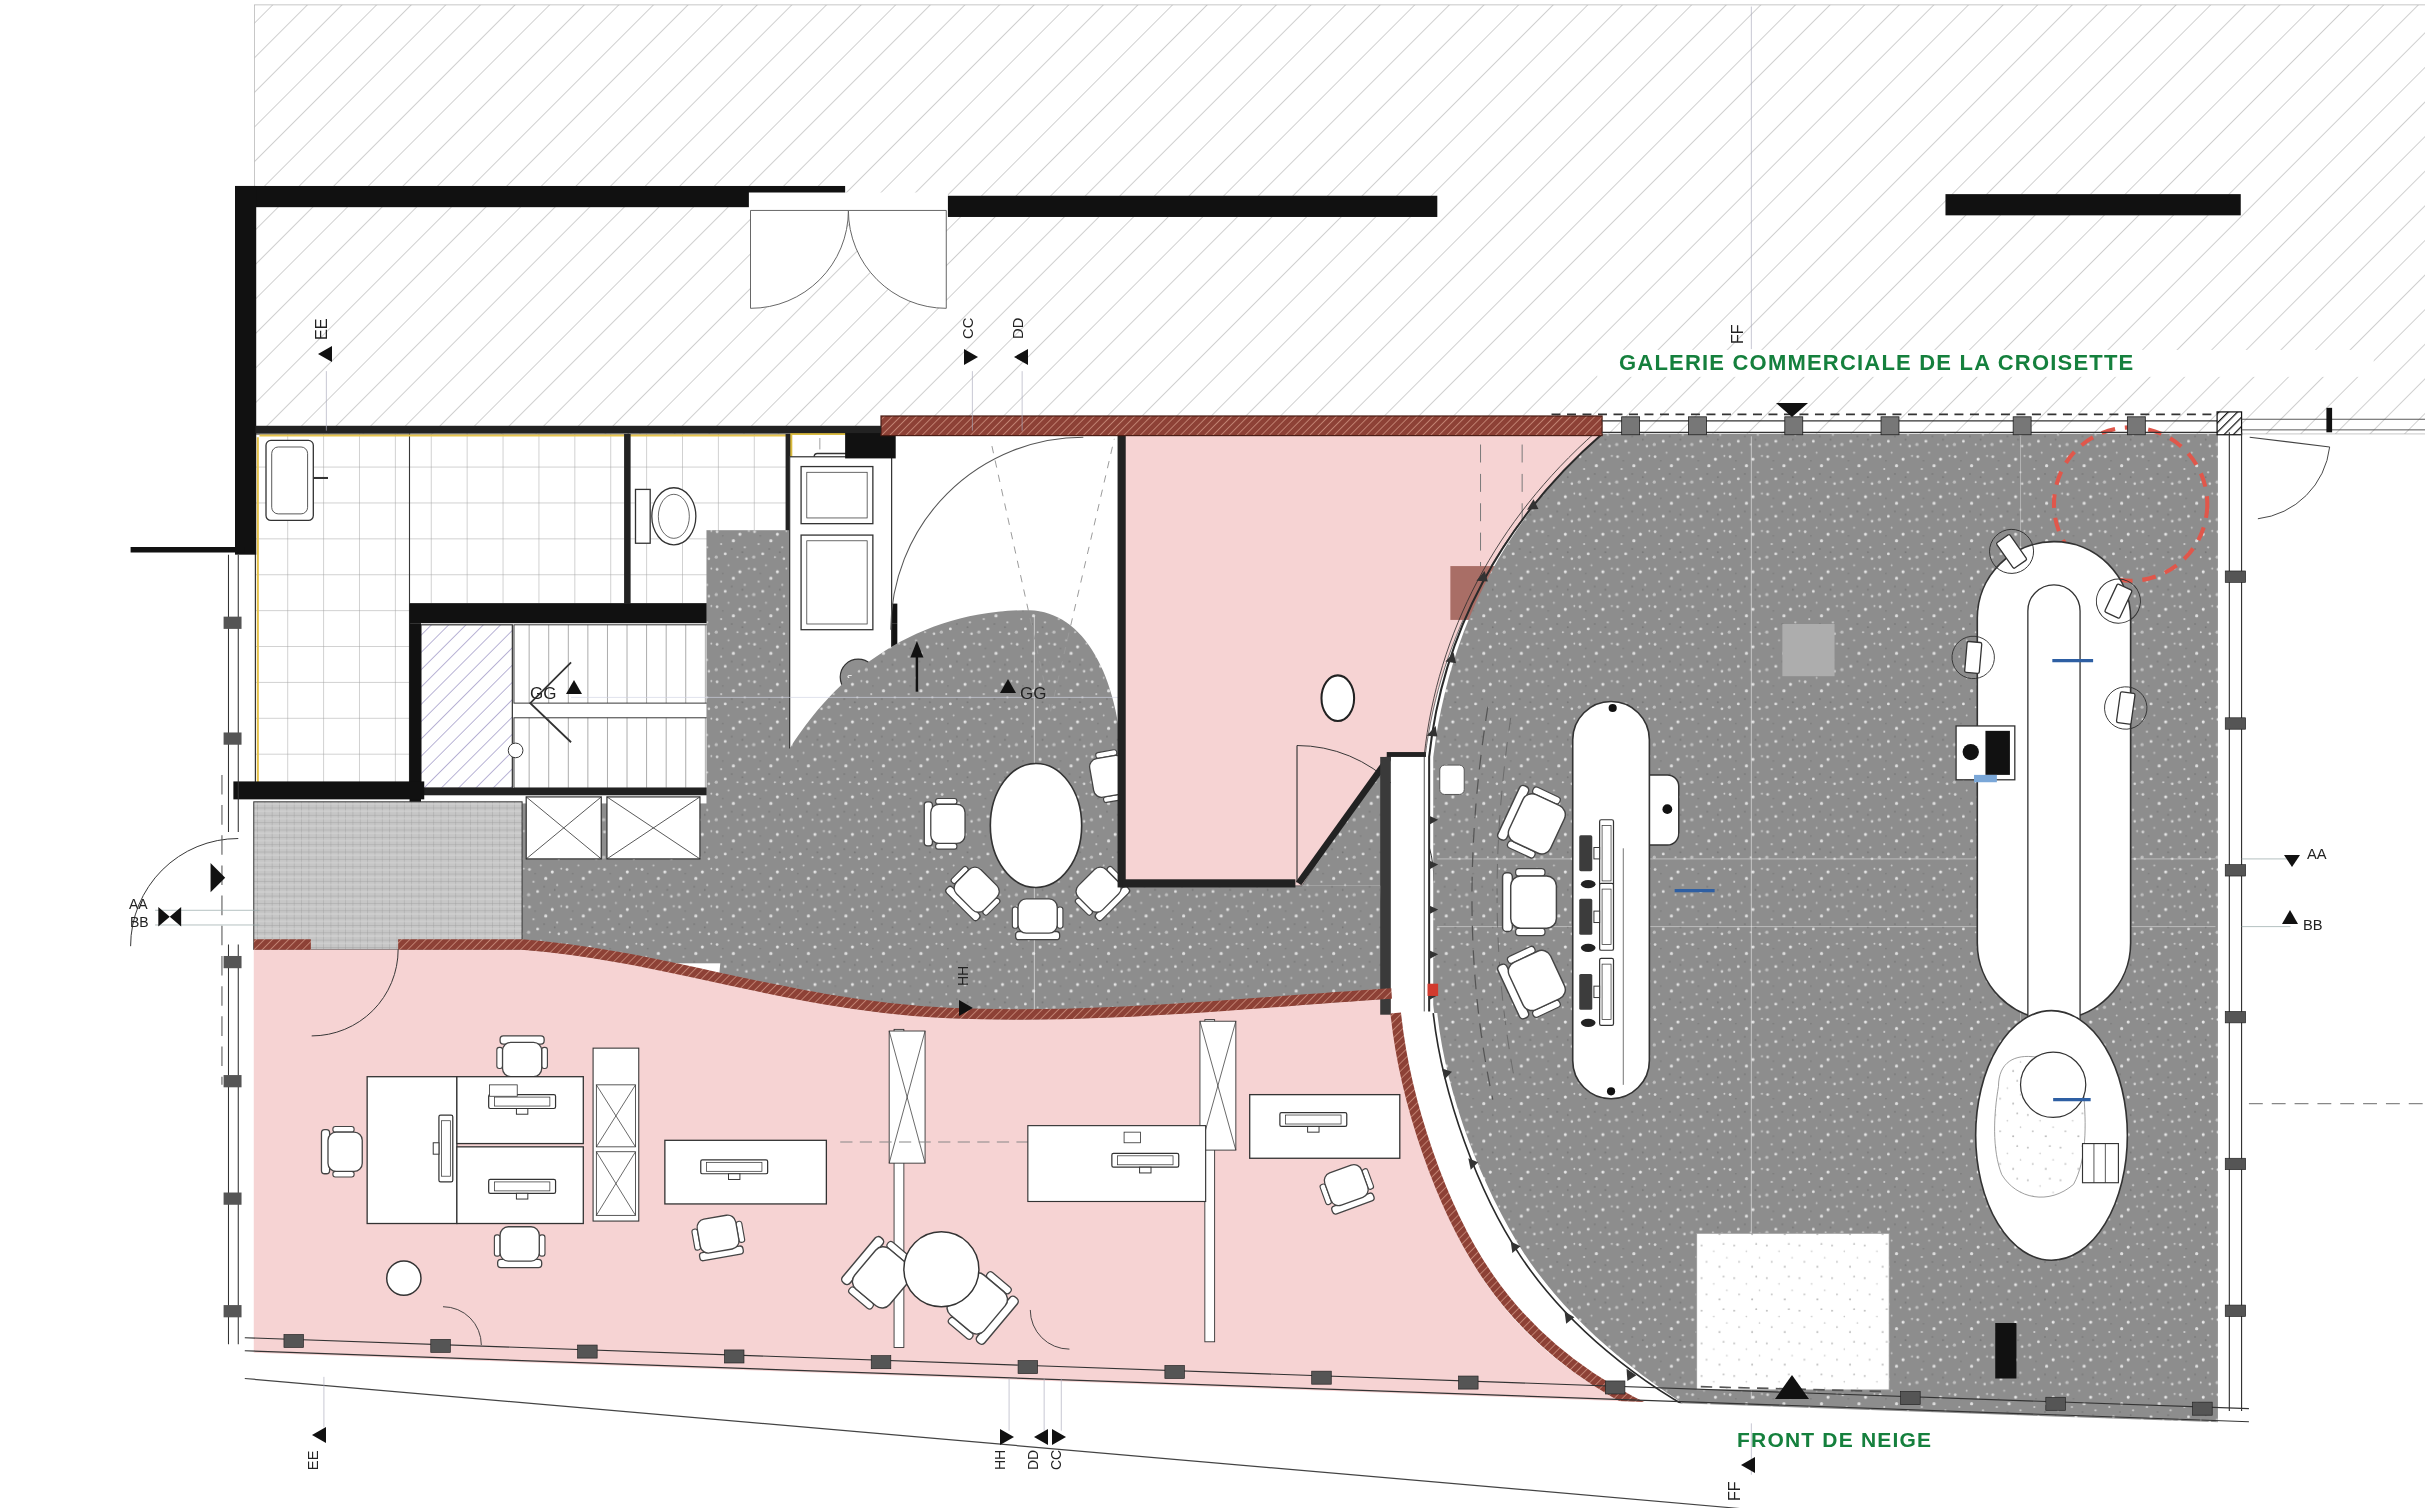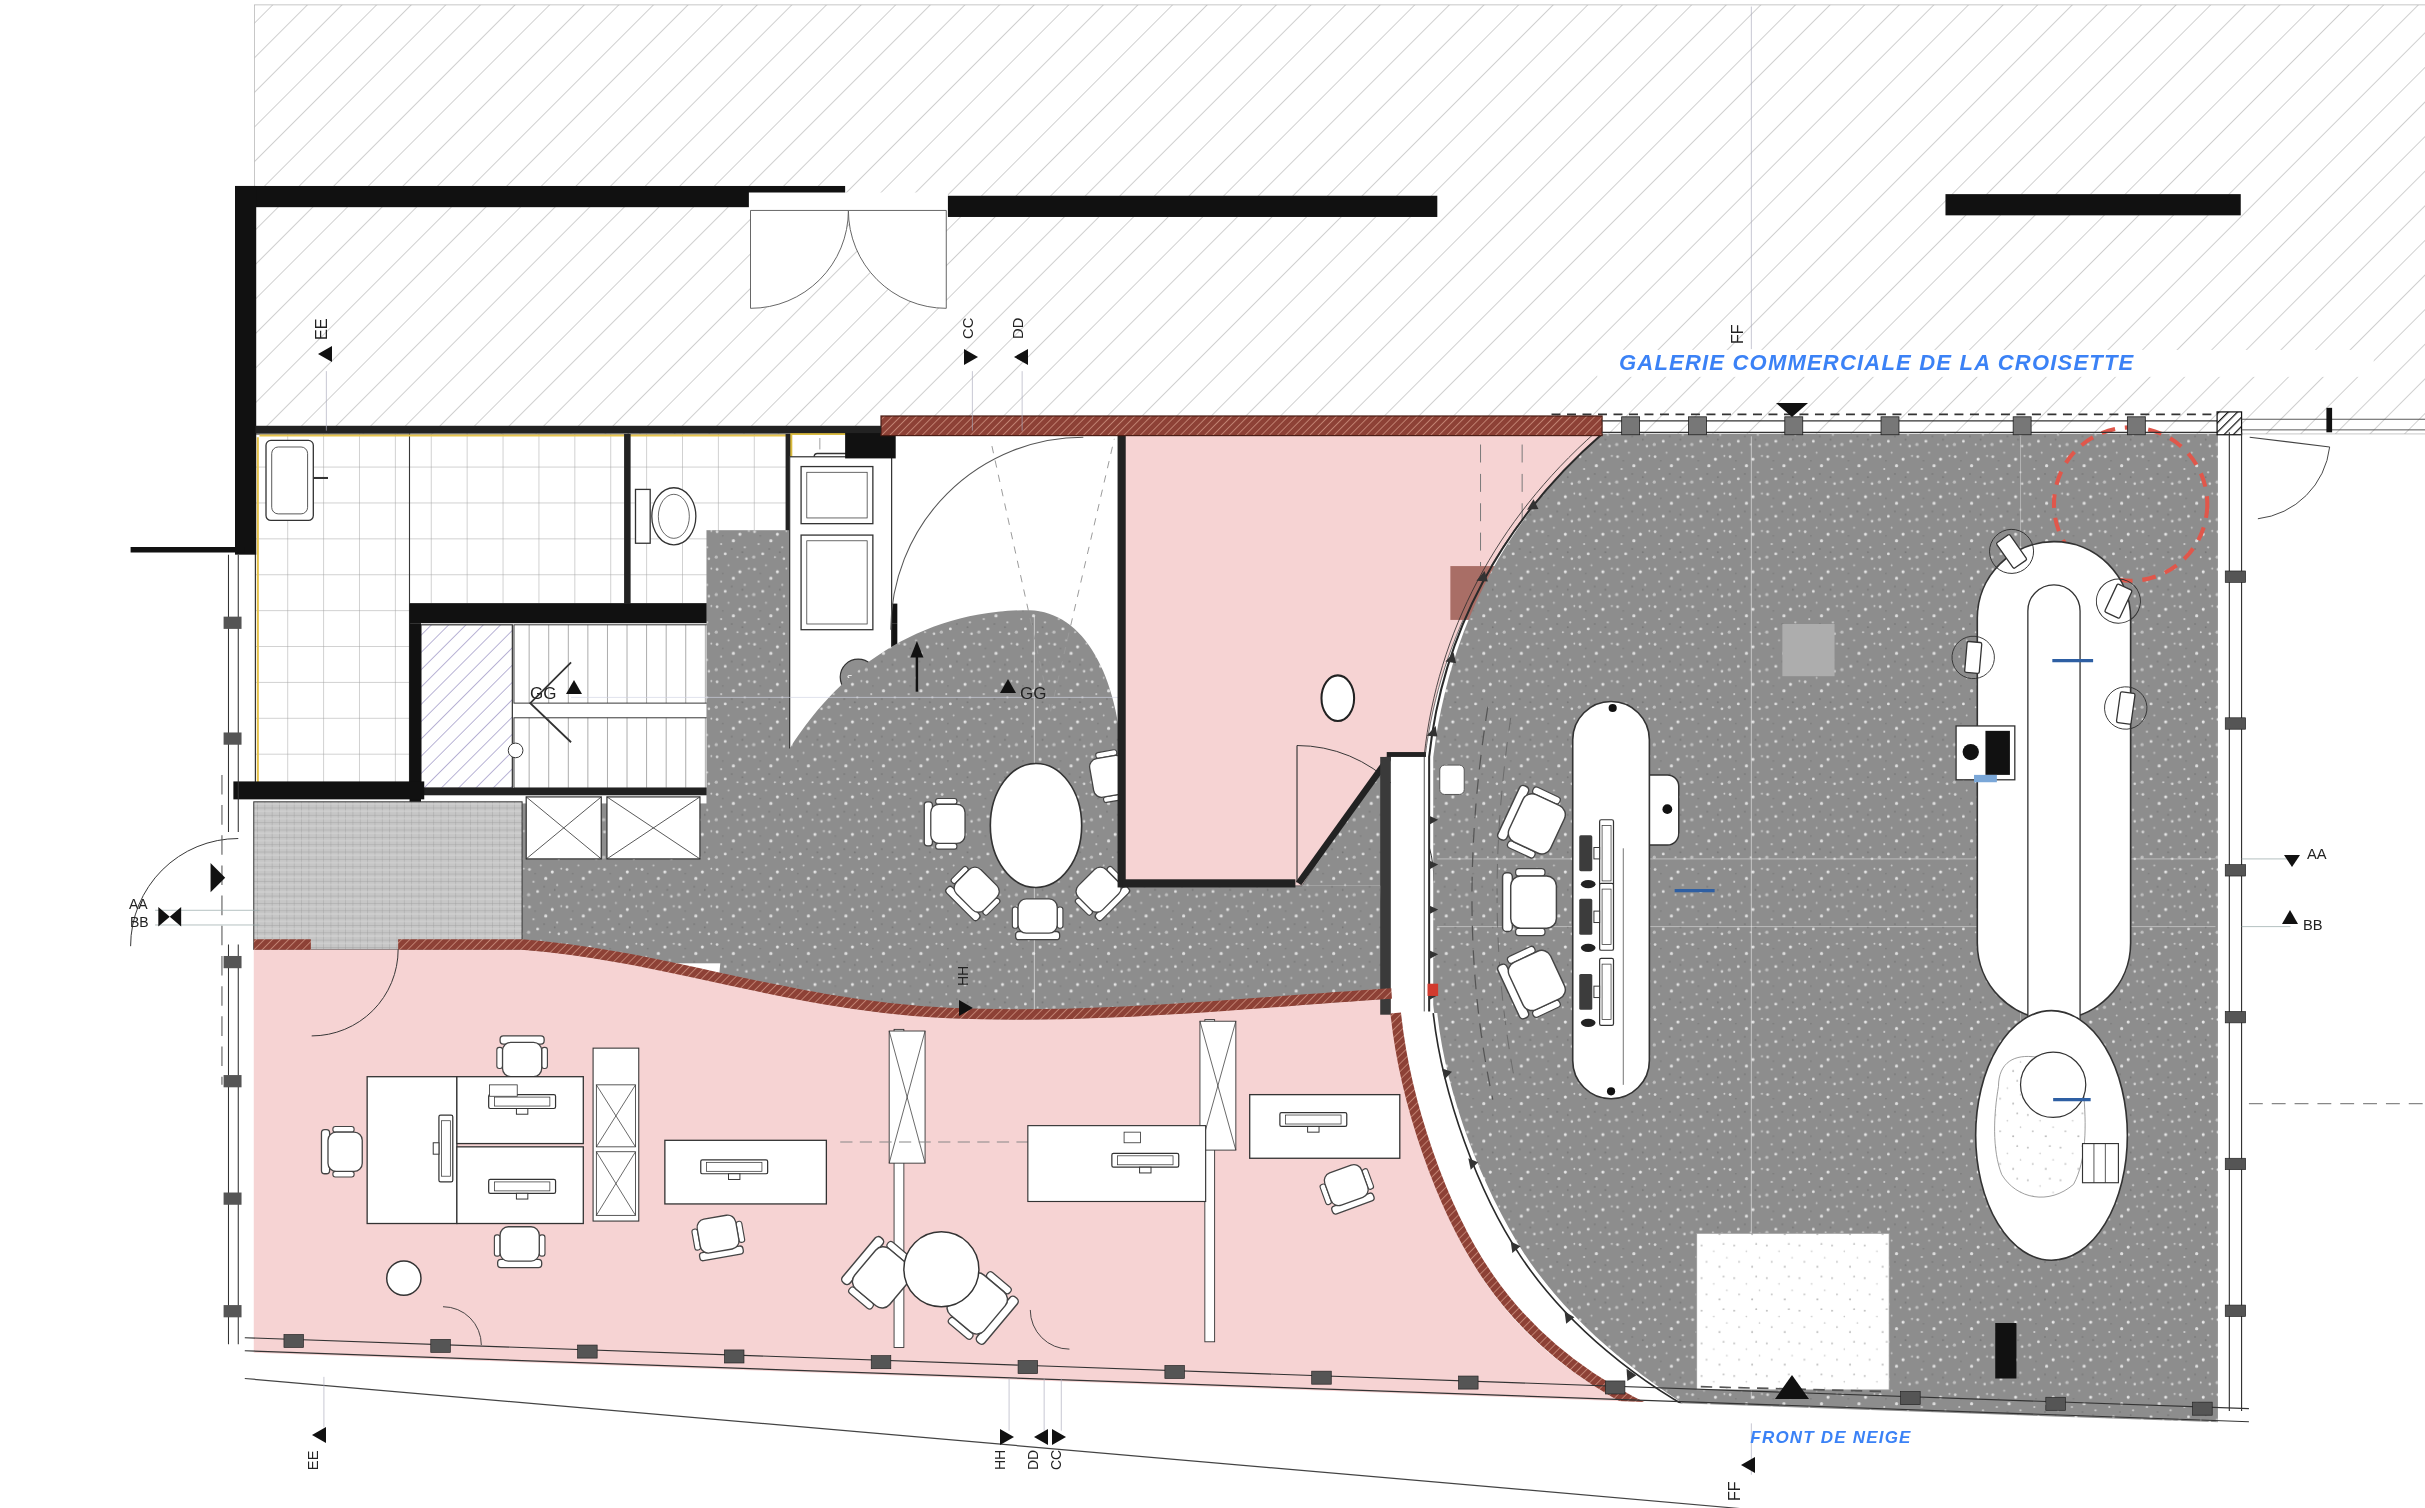--- a/index.html
+++ b/index.html
@@ -1,20 +1,20 @@
 <!DOCTYPE html>
 <html style="font-size:13px"><head>
 <meta charset="utf-8">
 <style>
   html,body{margin:0;padding:0;background:#fff;}
   #stage{position:relative;width:2426px;height:1509px;background:#fff;overflow:hidden;
          font-family:"Liberation Sans", sans-serif;}
   .lbl{position:absolute;color:#222;white-space:nowrap;line-height:1;}
   .rot{transform:rotate(-90deg);transform-origin:center;}
-  .red{color:#3b82f6;font-weight:600;letter-spacing:1.2px;font-style:italic;}
+  .red{color:#15803d;font-weight:600;letter-spacing:1.2px;}
   .tri{position:absolute;width:0;height:0;}
   .t-up{border-left:8.2px solid transparent;border-right:8.2px solid transparent;border-bottom:14px solid #111;}
   .t-upL{border-left:17px solid transparent;border-right:17px solid transparent;border-bottom:24.5px solid #111;}
   .t-down{border-left:8.2px solid transparent;border-right:8.2px solid transparent;border-top:12.2px solid #111;}
   .t-downL{border-left:16.3px solid transparent;border-right:16.3px solid transparent;border-top:14px solid #111;}
   .t-left{border-top:8.2px solid transparent;border-bottom:8.2px solid transparent;border-right:14px solid #111;}
   .t-right{border-top:8.2px solid transparent;border-bottom:8.2px solid transparent;border-left:14px solid #111;}
   svg text{font-family:"Liberation Sans", sans-serif;}
 </style>
 </head>
@@ -498,21 +498,21 @@
     <line x1="1301" y1="1690" x2="1301" y2="1754"></line>
           <line x1="397" y1="1688" x2="397" y2="1750"></line>
     <line x1="2147" y1="1745" x2="2147" y2="1808"></line>
           <line x1="2147" y1="8" x2="2147" y2="428"></line>
   </g>
 </g>
 </svg>
 
 
 <div class="lbl red" style="left:1619px;top:352px;width:432px;text-align:center;font-size:22px;">GALERIE COMMERCIALE DE LA CROISETTE</div>
-<div class="lbl red" style="left:1737px;top:1429px;width:188px;text-align:center;font-size:17px;">FRONT DE NEIGE</div>
+<div class="lbl red" style="left:1737px;top:1429px;width:188px;text-align:center;font-size:21px;">FRONT DE NEIGE</div>
 <div class="tri t-upL" style="left:1775px;top:1375px;"></div>
 <div class="tri t-downL" style="left:1776px;top:403px;"></div>
 
 
 <div class="lbl rot" style="left:1727px;top:326px;font-size:16.3px;">FF</div>
 <div class="lbl rot" style="left:1724px;top:1483px;font-size:16.3px;">FF</div>
 <div class="tri t-left" style="left:1741px;top:1457px;"></div>
 
 
 <div class="lbl rot" style="left:310px;top:321px;font-size:16.3px;">EE</div>

